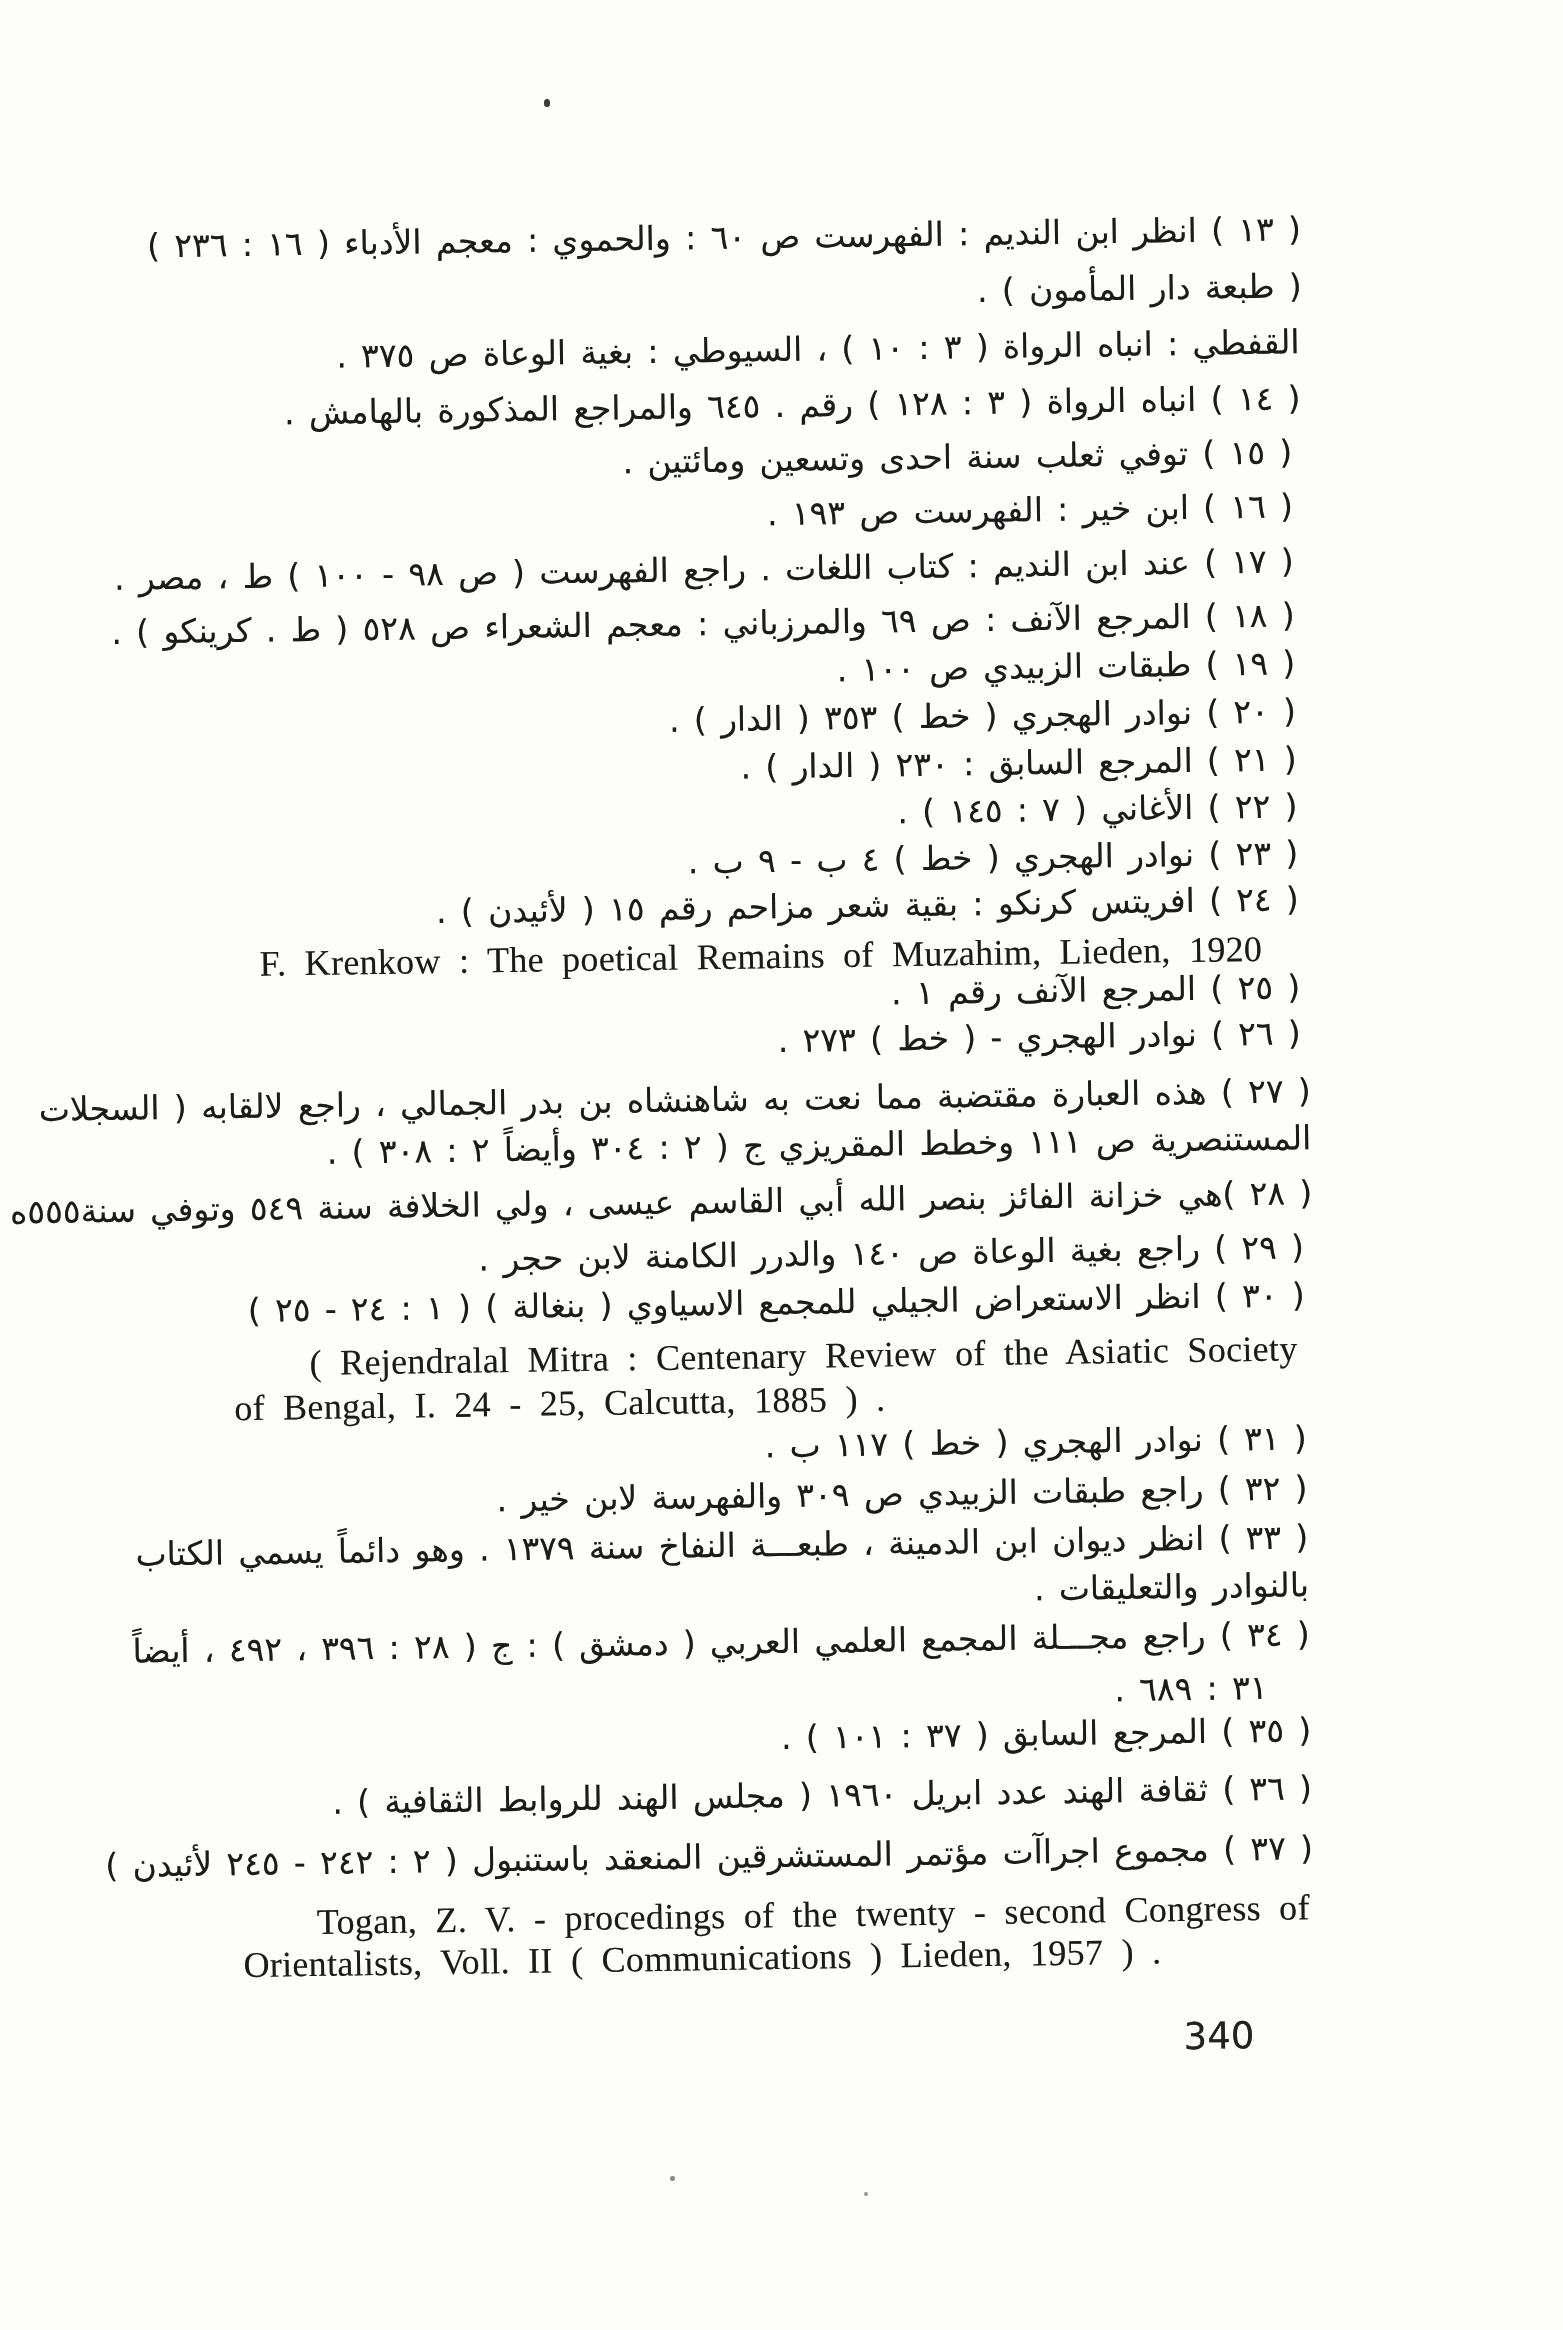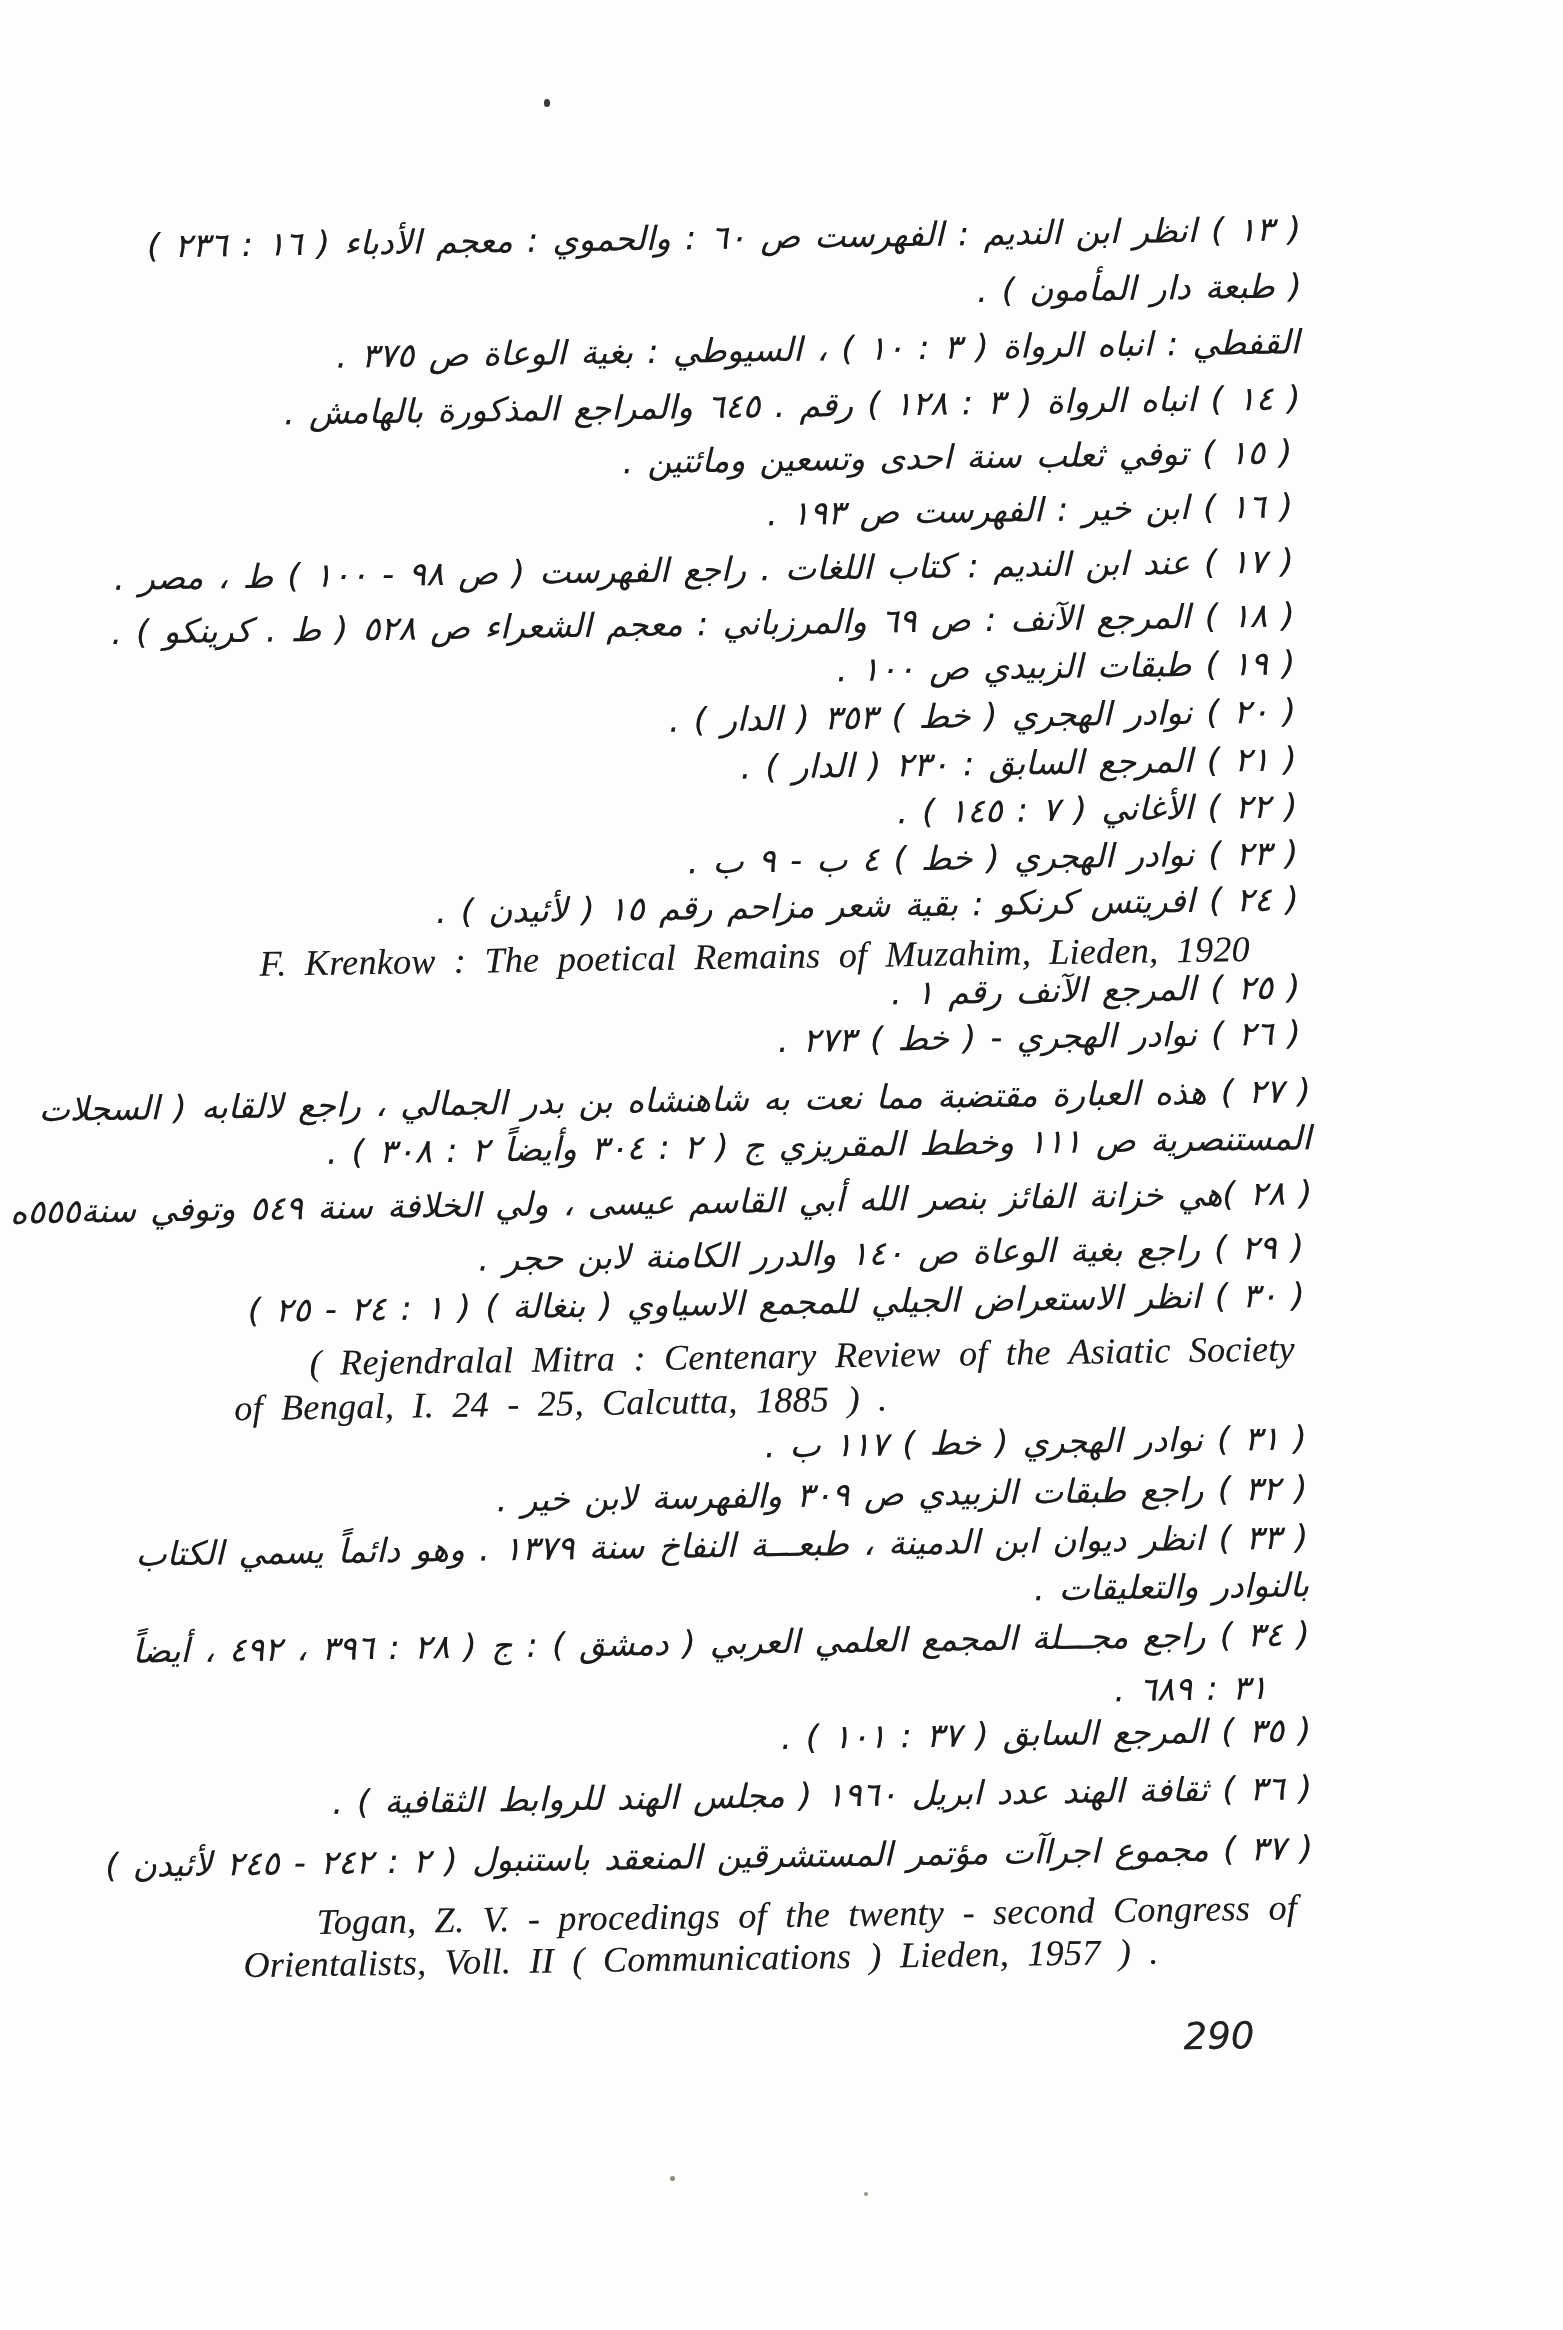--- a/index.html
+++ b/index.html
@@ -1,21 +1,21 @@
 <!DOCTYPE html>
 <html style="font-size:10.2px"><head>
 <meta charset="utf-8">
 <style>
   html,body{margin:0;padding:0;}
   body{
     width:1564px;height:2330px;position:relative;overflow:hidden;
     background:#fcfcfb;
     font-family:"DejaVu Sans",sans-serif;
   }
-  .sheet{position:absolute;inset:0;background:#fdfdfc;font-style:italic;}
+  .sheet{position:absolute;inset:0;background:#fdfdfc;}
   .content{
     position:absolute;inset:0;
     transform:rotate(-0.85deg);
     transform-origin:50% 48%;
     color:#1b1b1b;
     text-shadow:0 0 0.6px rgba(27,27,27,.5);
   }
   .line{
     position:absolute;white-space:nowrap;line-height:1.0;
   }
@@ -86,20 +86,20 @@
     <div class="line ar" style="top:1576px" lang="ar">بالنوادر والتعليقات .</div>
     <div class="line ar" style="top:1625px" lang="ar">( ٣٤ ) راجع مجـــلة المجمع العلمي العربي ( دمشق ) : ج ( ٢٨ : ٣٩٦ ، ٤٩٢ ، أيضاً</div>
     <div class="line ar ind" style="top:1678px" lang="ar">٣١ : ٦٨٩ .</div>
     <div class="line ar" style="top:1721px" lang="ar">( ٣٥ ) المرجع السابق ( ٣٧ : ١٠١ ) .</div>
     <div class="line ar" style="top:1779px" lang="ar">( ٣٦ ) ثقافة الهند عدد ابريل ١٩٦٠ ( مجلس الهند للروابط الثقافية ) .</div>
     <div class="line ar" style="top:1839px" lang="ar">( ٣٧ ) مجموع اجراآت مؤتمر المستشرقين المنعقد باستنبول ( ٢ : ٢٤٢ - ٢٤٥ لأئيدن )</div>
 
     <div class="line en" style="top:1897px;left:305px">Togan, Z. V. - procedings of the twenty - second Congress of</div>
     <div class="line en" style="top:1939px;left:231px">Orientalists, Voll. II ( Communications ) Lieden, 1957 ) .</div>
 
-    <div class="pgnum" lang="ar">290</div>
+    <div class="pgnum" lang="ar">340</div>
   </div>
 
   <div class="speck s1"></div>
   <div class="speck s2"></div>
   <div class="speck s3"></div>
 </div>
 
 
 </body></html>

